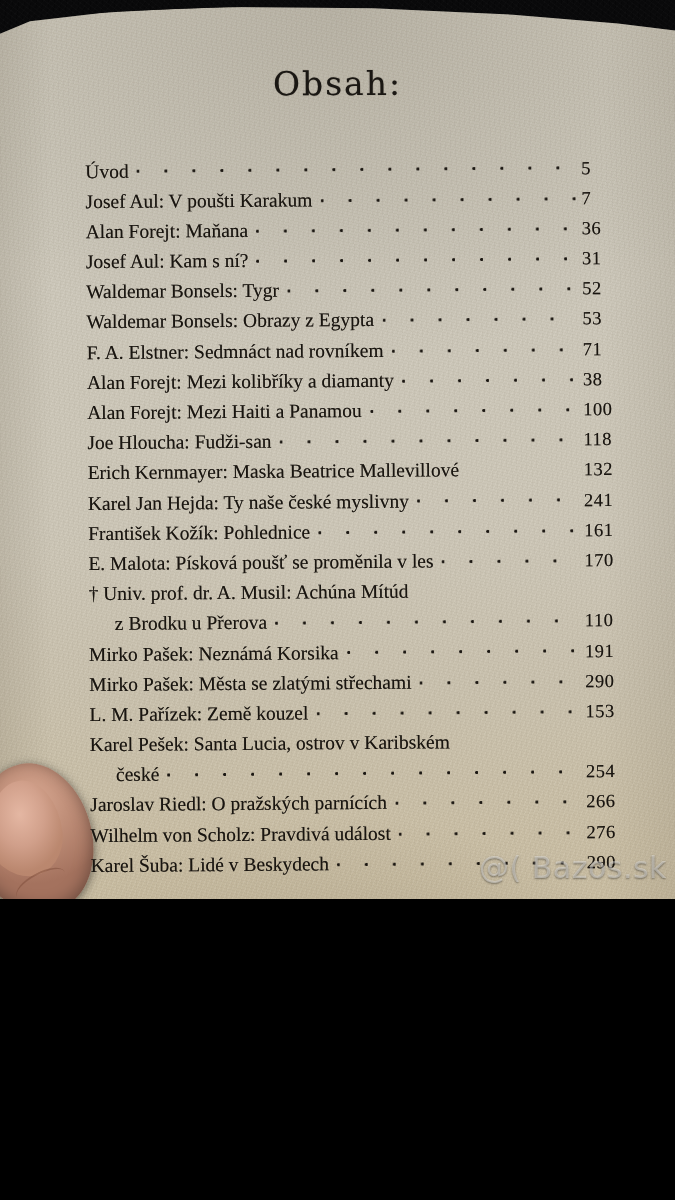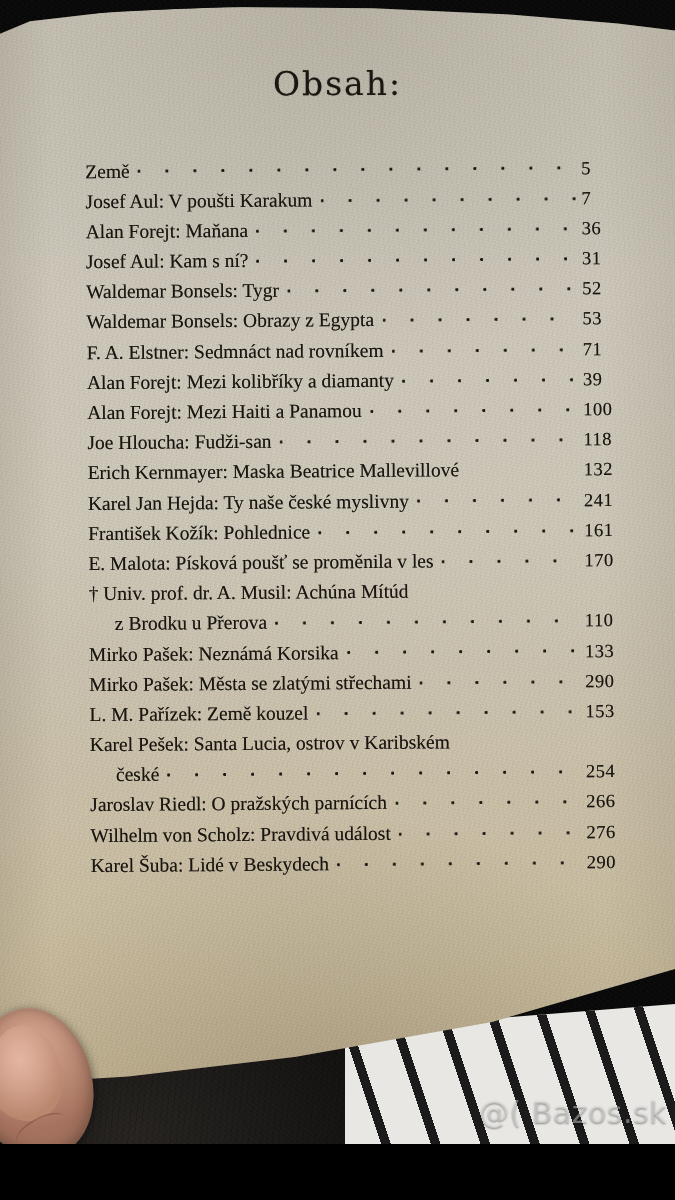--- a/index.html
+++ b/index.html
@@ -10,21 +10,21 @@
   body {
     width: 675px;
     height: 1200px;
     overflow: hidden;
     font-family: "Liberation Serif", serif;
   }
 
   #scene {
     position: relative;
     width: 675px;
-    height: 1144px;
+    height: 899px;
     overflow: hidden;
     background: #0d0c0a;
   }
 
   
   .cover-dark {
     position: absolute;
     left: 0; top: 0;
     width: 675px; height: 1200px;
     background:
@@ -263,21 +263,21 @@
     <div class="thumbnail-plate"></div>
     <div class="thumb-crease"></div>
   </div>
 
   <div class="content">
 
     <div class="toc-title">Obsah:</div>
 
     <div class="toc-list" id="toc-list">
         <div class="toc-row">
-          <span class="label">Země</span>
+          <span class="label">Úvod</span>
           <span class="dots"></span>
           <span class="pnum">5</span>
         </div>
         <div class="toc-row">
           <span class="label">Josef Aul: V poušti Karakum</span>
           <span class="dots"></span>
           <span class="pnum">7</span>
         </div>
         <div class="toc-row">
           <span class="label">Alan Forejt: Maňana</span>
@@ -300,21 +300,21 @@
           <span class="pnum">53</span>
         </div>
         <div class="toc-row">
           <span class="label">F. A. Elstner: Sedmnáct nad rovníkem</span>
           <span class="dots"></span>
           <span class="pnum">71</span>
         </div>
         <div class="toc-row">
           <span class="label">Alan Forejt: Mezi kolibříky a diamanty</span>
           <span class="dots"></span>
-          <span class="pnum">39</span>
+          <span class="pnum">38</span>
         </div>
         <div class="toc-row">
           <span class="label">Alan Forejt: Mezi Haiti a Panamou</span>
           <span class="dots"></span>
           <span class="pnum">100</span>
         </div>
         <div class="toc-row">
           <span class="label">Joe Hloucha: Fudži-san</span>
           <span class="dots"></span>
           <span class="pnum">118</span>
@@ -345,21 +345,21 @@
           <span class="pnum"></span>
         </div>
         <div class="toc-row cont">
           <span class="label">z Brodku u Přerova</span>
           <span class="dots"></span>
           <span class="pnum">110</span>
         </div>
         <div class="toc-row">
           <span class="label">Mirko Pašek: Neznámá Korsika</span>
           <span class="dots"></span>
-          <span class="pnum">133</span>
+          <span class="pnum">191</span>
         </div>
         <div class="toc-row">
           <span class="label">Mirko Pašek: Města se zlatými střechami</span>
           <span class="dots"></span>
           <span class="pnum">290</span>
         </div>
         <div class="toc-row">
           <span class="label">L. M. Pařízek: Země kouzel</span>
           <span class="dots"></span>
           <span class="pnum">153</span>

